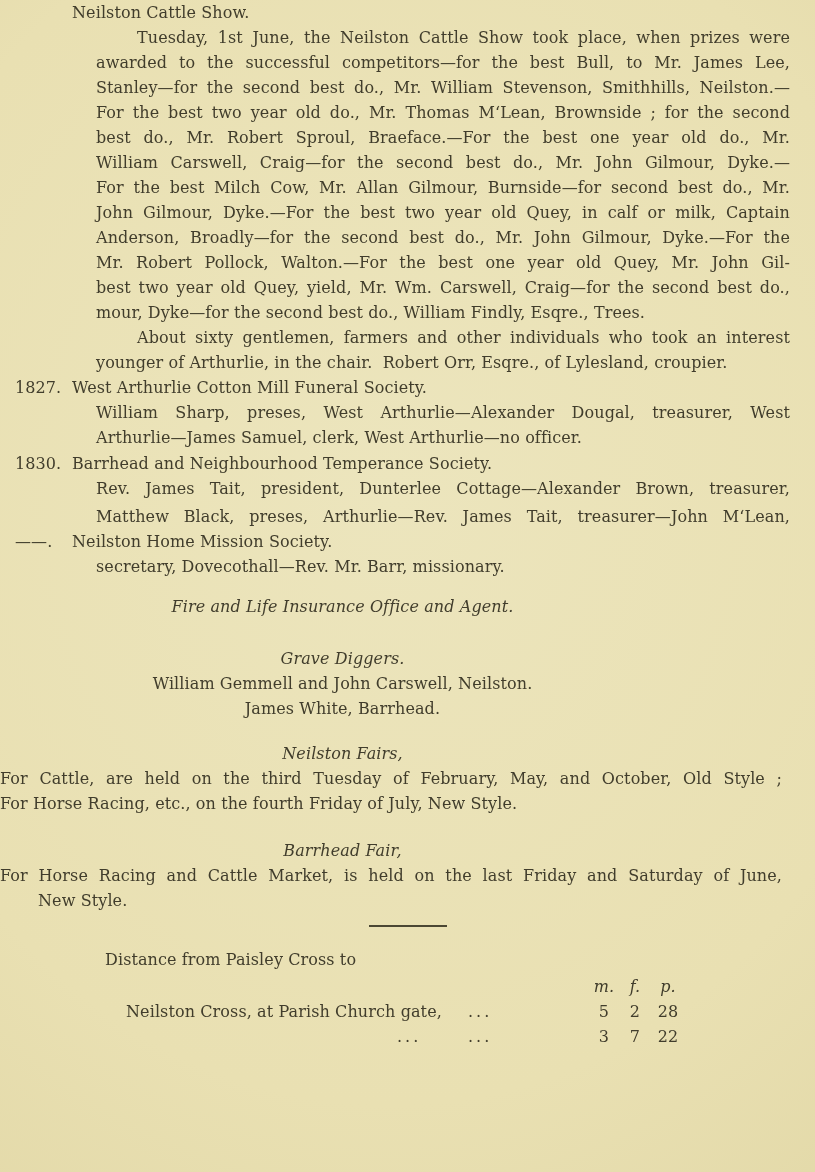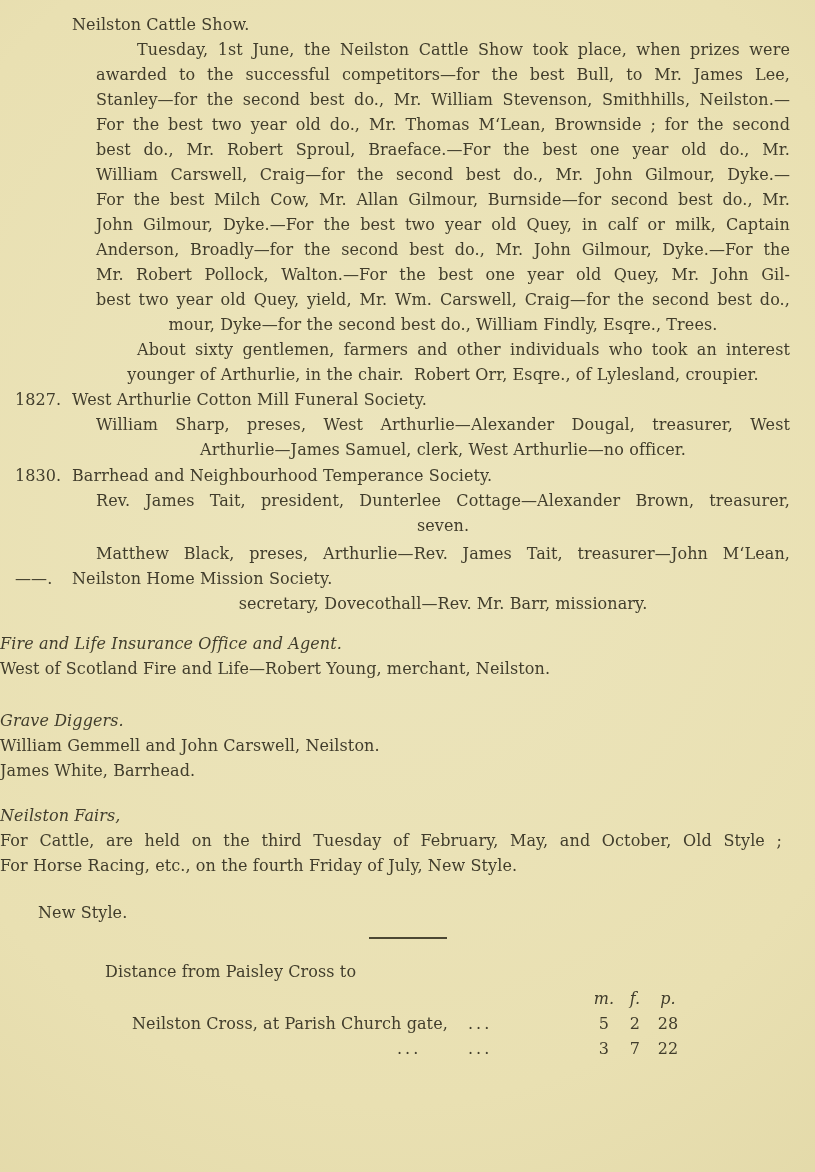--- a/index.html
+++ b/index.html
@@ -5,35 +5,35 @@
   html,body{margin:0;padding:0;}
   body{width:815px;height:1172px;overflow:hidden;background:var(--paper,#e9e0b2);}
   .page{
     position:relative;width:815px;height:1172px;
     background:radial-gradient(ellipse 120% 95% at 48% 42%,
       #ece5bd 0%, #e9e0b2 55%, #e2d8a7 82%, #d5c994 100%);
     font-family:"DejaVu Serif","Liberation Serif",serif;
     color:var(--ink,#413d2c);
     font-size:16px;
   }
-  .content{position:absolute;left:0;top:0;width:815px;padding-top:12px;}
+  .content{position:absolute;left:0;top:0;width:815px;padding-top:0;}
   .l{line-height:25px;letter-spacing:0.1px;}
-  .body{margin-left:96px;width:694px;text-align:center;}
+  .body{margin-left:96px;width:694px;}
   .justify{text-align:justify;text-align-last:justify;text-justify:inter-word;}
   .indent{text-indent:41px;}
   .full{width:782px;}
   .indent2{margin-left:38px;}
-  .center{width:685px;text-align:left;}
+  .center{width:685px;text-align:center;}
   .italic{font-style:italic;}
   .hangline{margin-left:15px;}
   .yr{display:inline-block;width:57px;}
   .rule{width:78px;height:0;border-top:2px solid #4b4733;margin:12px auto 0 auto;}
   .dist-title{margin-left:105px;}
   .trow{position:relative;height:25px;}
-  .tl{position:absolute;left:132px;white-space:nowrap;}
+  .tl{position:absolute;left:126px;white-space:nowrap;}
   .td1{position:absolute;left:397px;letter-spacing:3px;}
   .td2{position:absolute;left:468px;letter-spacing:3px;}
   .tm{position:absolute;left:590px;width:28px;text-align:center;}
   .tf{position:absolute;left:622px;width:26px;text-align:center;}
   .tp{position:absolute;left:650px;width:36px;text-align:center;}
 </style>
 </head>
 <body>
 
 <div class="page">
@@ -52,37 +52,37 @@
       <div class="l body justify">best two year old Quey, yield, Mr. Wm. Carswell, Craig—for the second best do.,</div>
       <div class="l body">mour, Dyke—for the second best do., William Findly, Esqre., Trees.</div>
       <div class="l body justify indent">About sixty gentlemen, farmers and other individuals who took an interest</div>
       <div class="l body">younger of Arthurlie, in the chair. &nbsp;Robert Orr, Esqre., of Lylesland, croupier.</div>
       <div class="l hangline"><span class="yr">1827.</span><span>West Arthurlie Cotton Mill Funeral Society.</span></div>
       <div class="l body justify">William Sharp, preses, West Arthurlie—Alexander Dougal, treasurer, West</div>
       <div class="l body">Arthurlie—James Samuel, clerk, West Arthurlie—no officer.</div>
       <div style="height: 1px;"></div>
       <div class="l hangline"><span class="yr">1830.</span><span>Barrhead and Neighbourhood Temperance Society.</span></div>
       <div class="l body justify">Rev. James Tait, president, Dunterlee Cottage—Alexander Brown, treasurer,</div>
-      <div class="l body">seven.</div>
       <div style="height: 3px;"></div>
       <div class="l body justify">Matthew Black, preses, Arthurlie—Rev. James Tait, treasurer—John M‘Lean,</div>
       <div class="l hangline"><span class="yr">——.</span><span>Neilston Home Mission Society.</span></div>
       <div class="l body">secretary, Dovecothall—Rev. Mr. Barr, missionary.</div>
       <div style="height: 15px;"></div>
       <div class="l center italic">Fire and Life Insurance Office and Agent.</div>
-      <div class="l center">West of Scotland Fire and Life—Robert Young, merchant, Neilston.</div>
       <div style="height: 27px;"></div>
       <div class="l center italic">Grave Diggers.</div>
       <div class="l center">William Gemmell and John Carswell, Neilston.</div>
       <div class="l center">James White, Barrhead.</div>
       <div style="height: 20px;"></div>
       <div class="l center italic">Neilston Fairs,</div>
       <div class="l full justify">For Cattle, are held on the third Tuesday of February, May, and October, Old Style ;</div>
       <div class="l full">For Horse Racing, etc., on the fourth Friday of July, New Style.</div>
       <div style="height: 22px;"></div>
+      <div class="l center italic">Barrhead Fair,</div>
+      <div class="l full justify">For Horse Racing and Cattle Market, is held on the last Friday and Saturday of June,</div>
       <div class="l full indent2">New Style.</div>
       <div class="rule"></div>
       <div style="height: 20px;"></div>
       <div class="l dist-title">Distance from Paisley Cross to</div>
       <div style="height: 2px;"></div>
       <div class="l trow italic">
         <span class="tm">m.</span>
         <span class="tf">f.</span>
         <span class="tp">p.</span>
       </div>

